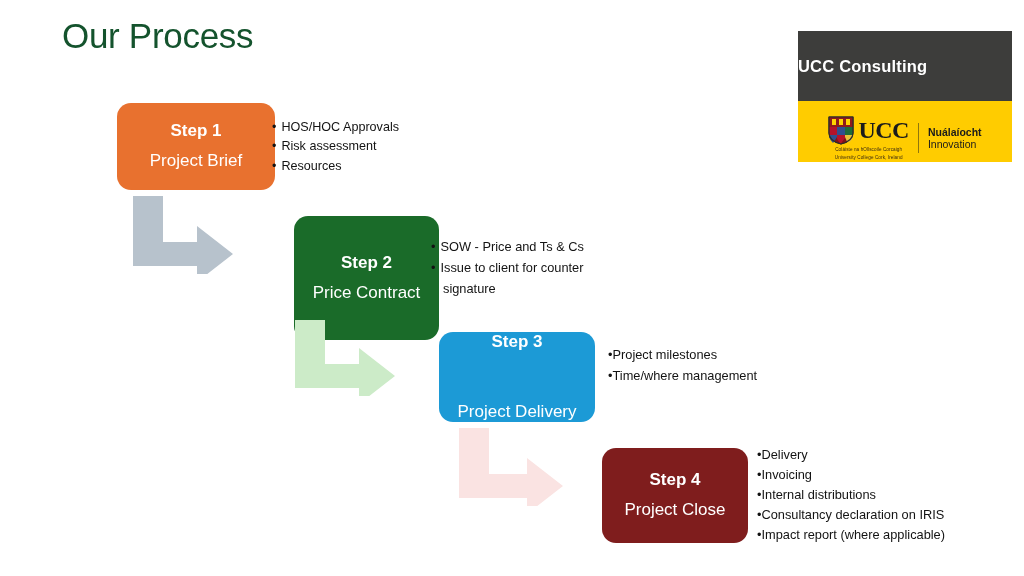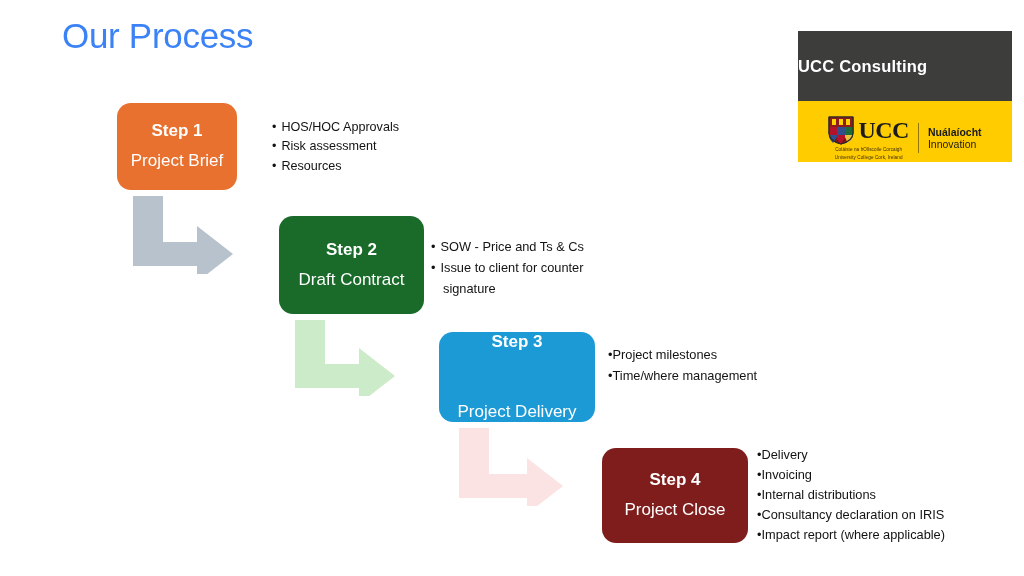--- a/index.html
+++ b/index.html
@@ -18,21 +18,21 @@
     overflow: hidden;
   }
 
   
   #slide-title {
     position: absolute;
     left: 62px;
     top: 16px;
     font-size: 35px;
     font-weight: 400;
-    color: #3b82f6;
+    color: #14532d;
     letter-spacing: -0.3px;
     white-space: nowrap;
   }
 
   
   .logo-block {
     position: absolute;
     left: 798px;
     top: 31px;
     width: 214px;
@@ -145,22 +145,22 @@
   }
   .step-box .step-name {
     color: #ffffff;
     font-weight: 400;
     font-size: 17px;
     line-height: 1.15;
     margin-top: 10px;
     white-space: nowrap;
   }
 
-  #step-1-box { left: 117px; top: 103px;  width: 120px; height: 87px;  background: #E8712F; }
-  #step-2-box { left: 279px; top: 216px;  width: 145px; height: 98px;  background: #1A6B29; }
+  #step-1-box { left: 117px; top: 103px;  width: 158px; height: 87px;  background: #E8712F; }
+  #step-2-box { left: 294px; top: 216px;  width: 145px; height: 124px;  background: #1A6B29; }
   #step-3-box { left: 439px; top: 332px;  width: 156px; height: 90px;  background: #1C9AD6; gap: 40px; }
   #step-4-box { left: 602px; top: 448px;  width: 146px; height: 95px;  background: #7f1d1d; }
 
   
   .bullets {
     position: absolute;
     color: #131313;
   }
   .bullets .line {
     white-space: nowrap;
@@ -282,21 +282,21 @@
     <span class="line">Resources</span>
   </div>
   <div class="elbow-arrow" id="arrow-1">
     <svg width="100" height="78" viewBox="0 0 100 78">
       <path d="M0 0 H30 V46 H64 V30 L100 58 L64 86 V70 H0 Z" fill="#B7C2CC"></path>
     </svg>
   </div>
 
   <div class="step-box" id="step-2-box">
     <span class="step-num">Step 2</span>
-    <span class="step-name">Draft Contract</span>
+    <span class="step-name">Price Contract</span>
   </div>
   <div class="bullets" id="step-2-bullets">
     <span class="line b">SOW - Price and Ts &amp; Cs</span>
     <span class="line b">Issue to client for counter</span>
     <span class="line cont">signature</span>
   </div>
   <div class="elbow-arrow" id="arrow-2">
     <svg width="100" height="76" viewBox="0 0 100 76">
       <path d="M0 0 H30 V44 H64 V28 L100 56 L64 84 V68 H0 Z" fill="#CCEBC8"></path>
     </svg>

